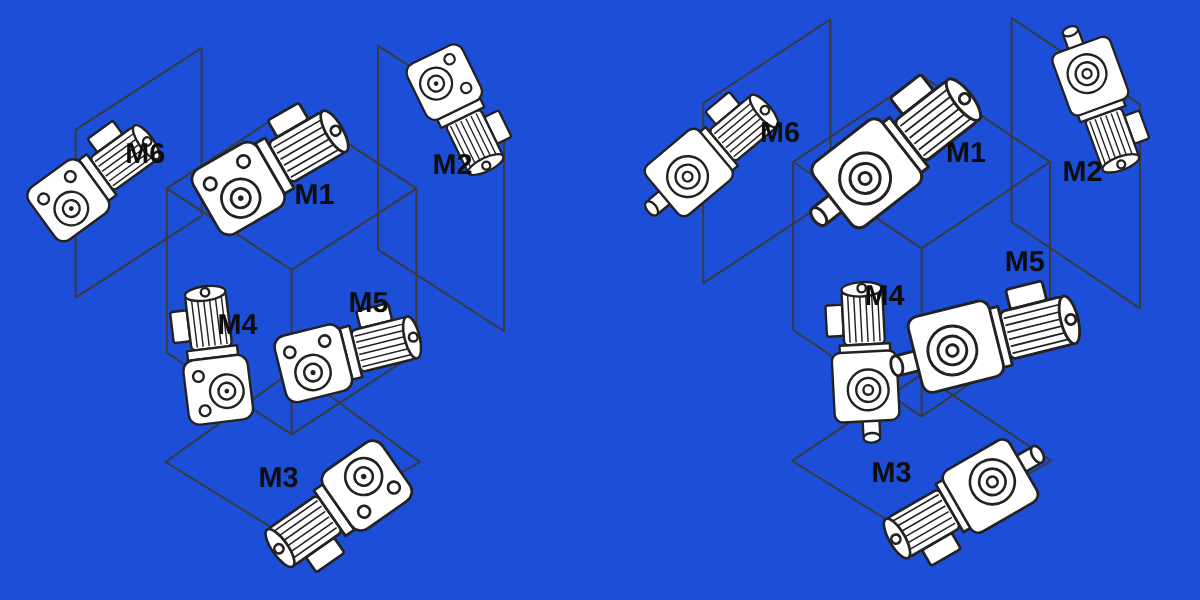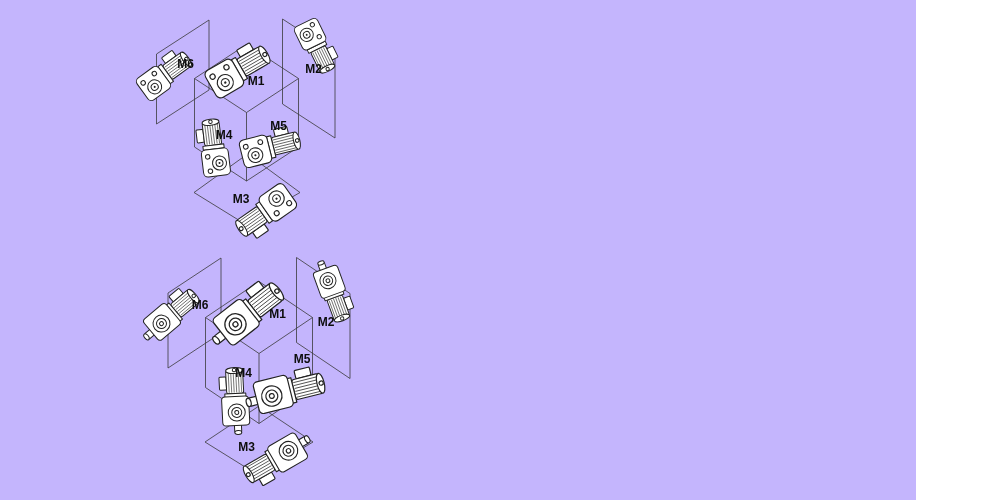--- a/index.html
+++ b/index.html
@@ -1,19 +1,19 @@
 <!DOCTYPE html>
 <html><head>
 <meta charset="utf-8">
 <style>
   html, body { margin: 0; padding: 0; background: #ffffff; }
   .stage {
-    width: 916px; height: 500px;
-    background: #c4b5fd;
-    display: flex; flex-direction: column;
+    width: 1000px; height: 500px;
+    background: #1d4ed8;
+    display: flex; 
     overflow: hidden;
     font-family: "Liberation Sans", sans-serif;
   }
   svg.panel { width: 500px; height: 500px; display: block; }
   .struct-line {
     fill: none;
     stroke: #3a3a3a;
     stroke-width: 1.6;
     stroke-linejoin: round;
   }

